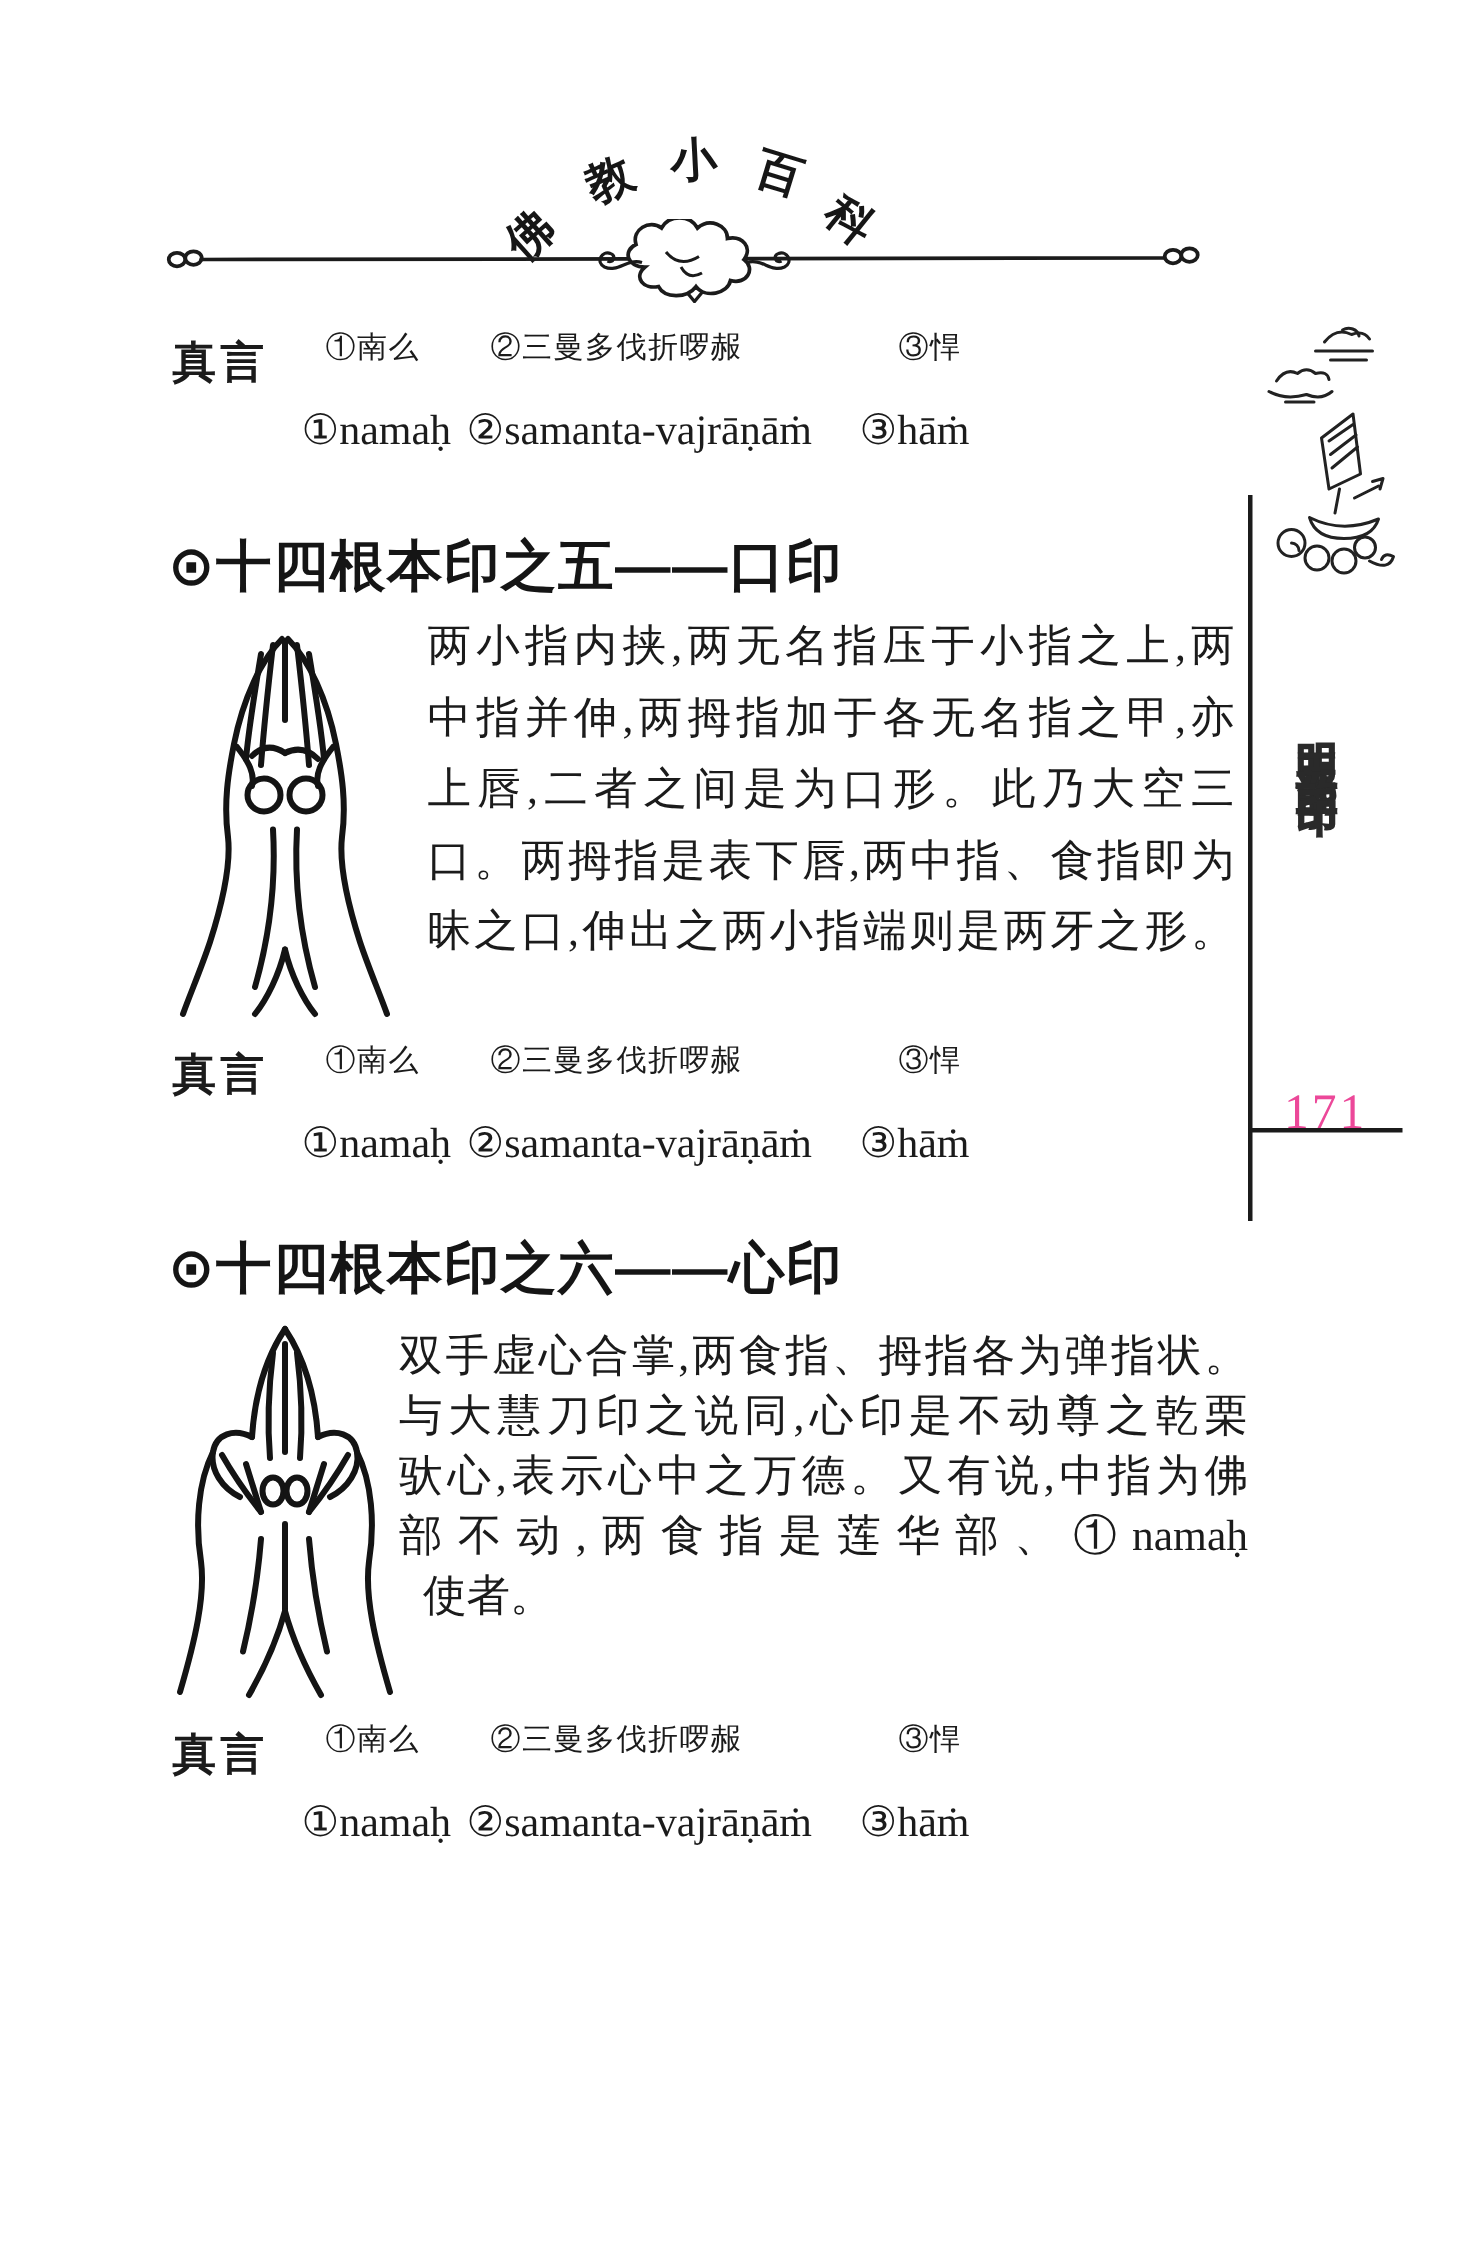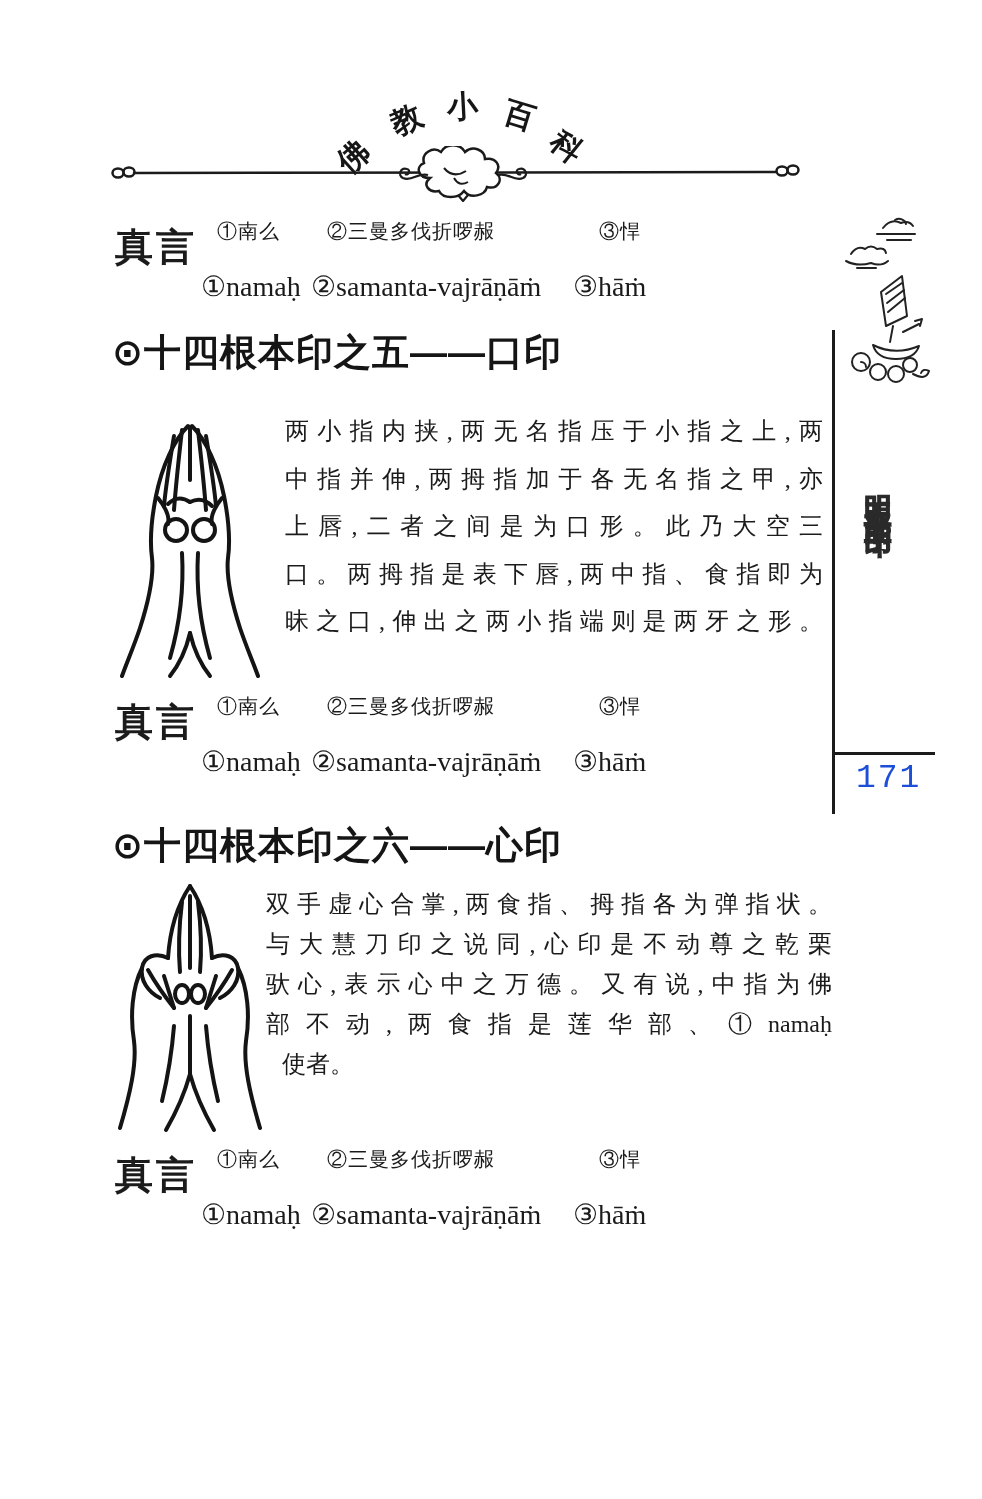--- a/index.html
+++ b/index.html
@@ -19,71 +19,71 @@
   .ac3{left:504px;top:95px;transform:rotate(17deg);}
   .ac4{left:551px;top:126px;transform:rotate(39deg);}
   
   .divider{position:absolute;left:108px;top:146px;}
   
   .mantra{position:absolute;left:115px;width:620px;height:95px;}
   .m1{top:218px;}
   .m2{top:693px;}
   .m3{top:1146px;}
   .mlabel{
-    position:absolute;left:0;top:4px;font-size:38px;font-weight:800;
+    position:absolute;left:0;top:4px;font-size:29px;font-weight:800;
     letter-spacing:3px;font-family:"Liberation Sans","DejaVu Sans",sans-serif;
   }
   .mi{position:absolute;white-space:nowrap;}
   .cn{font-size:20px;top:0;letter-spacing:1px;margin-left:16px;}
   .cni1{left:86px;}
   .cni2{left:196px;}
   .cni3{left:468px;}
   .ro{font-size:28px;top:52px;font-family:"Liberation Serif","DejaVu Serif",serif;}
   .roi1{left:86px;}
   .roi2{left:196px;}
   .roi3{left:458px;}
   
   .sec-h{
     position:absolute;left:112px;margin:0;font-size:37px;font-weight:800;
     letter-spacing:1px;font-family:"Liberation Sans","DejaVu Sans",sans-serif;
     color:#151515;white-space:nowrap;
   }
-  .h1{top:328px;}
+  .h1{top:353px;}
   .h2{top:821px;}
   
   .fig{position:absolute;}
   .fig1{left:112px;top:418px;}
   .fig2{left:98px;top:876px;}
   .fig path,.fig circle,.fig ellipse{fill:none;stroke:#141414;stroke-width:4;stroke-linecap:round;stroke-linejoin:round;}
   
   .para{position:absolute;}
   .p1{left:285px;top:408px;width:538px;}
   .p1 .bl{line-height:47.5px;}
   .p2{left:266px;top:884px;width:566px;}
   .p2 .bl{line-height:40px;}
   .bl{
-    font-size:24px;letter-spacing:0px;white-space:nowrap;
+    font-size:29px;letter-spacing:0px;white-space:nowrap;
     text-align:justify;text-align-last:justify;
   }
   .bl.last{text-align-last:left;margin-left:16px;}
   
   .cloudart{position:absolute;left:843px;top:212px;}
   .cloudart path,.cloudart circle{fill:none;stroke:#222;stroke-width:2;stroke-linecap:round;stroke-linejoin:round;}
   .vrule{position:absolute;left:832px;top:330px;width:3px;height:484px;background:#1b1b1b;}
   .hrule{position:absolute;left:832px;top:752px;width:103px;height:3px;background:#1b1b1b;}
   .vtitle{
     position:absolute;left:860px;top:474px;height:210px;
     writing-mode:vertical-rl;text-orientation:upright;
     font-size:27px;letter-spacing:7px;font-weight:600;
     font-family:"Liberation Sans","DejaVu Sans",sans-serif;
     color:#ffffff;-webkit-text-stroke:1.3px #2a2a2a;
   }
   .pagenum{
-    position:absolute;left:856px;top:760px;font-size:33px;letter-spacing:2px;
-    font-family:Liberation Mono, monospace;color:#1d4ed8;
+    position:absolute;left:856px;top:724px;font-size:33px;letter-spacing:2px;
+    font-family:Liberation Serif, serif;color:#ec4899;
   }
 </style>
 </head>
 <body>
 
 <div class="page">
 
   <div class="arc">
     <span class="ac0">佛</span>
     <span class="ac1">教</span>

